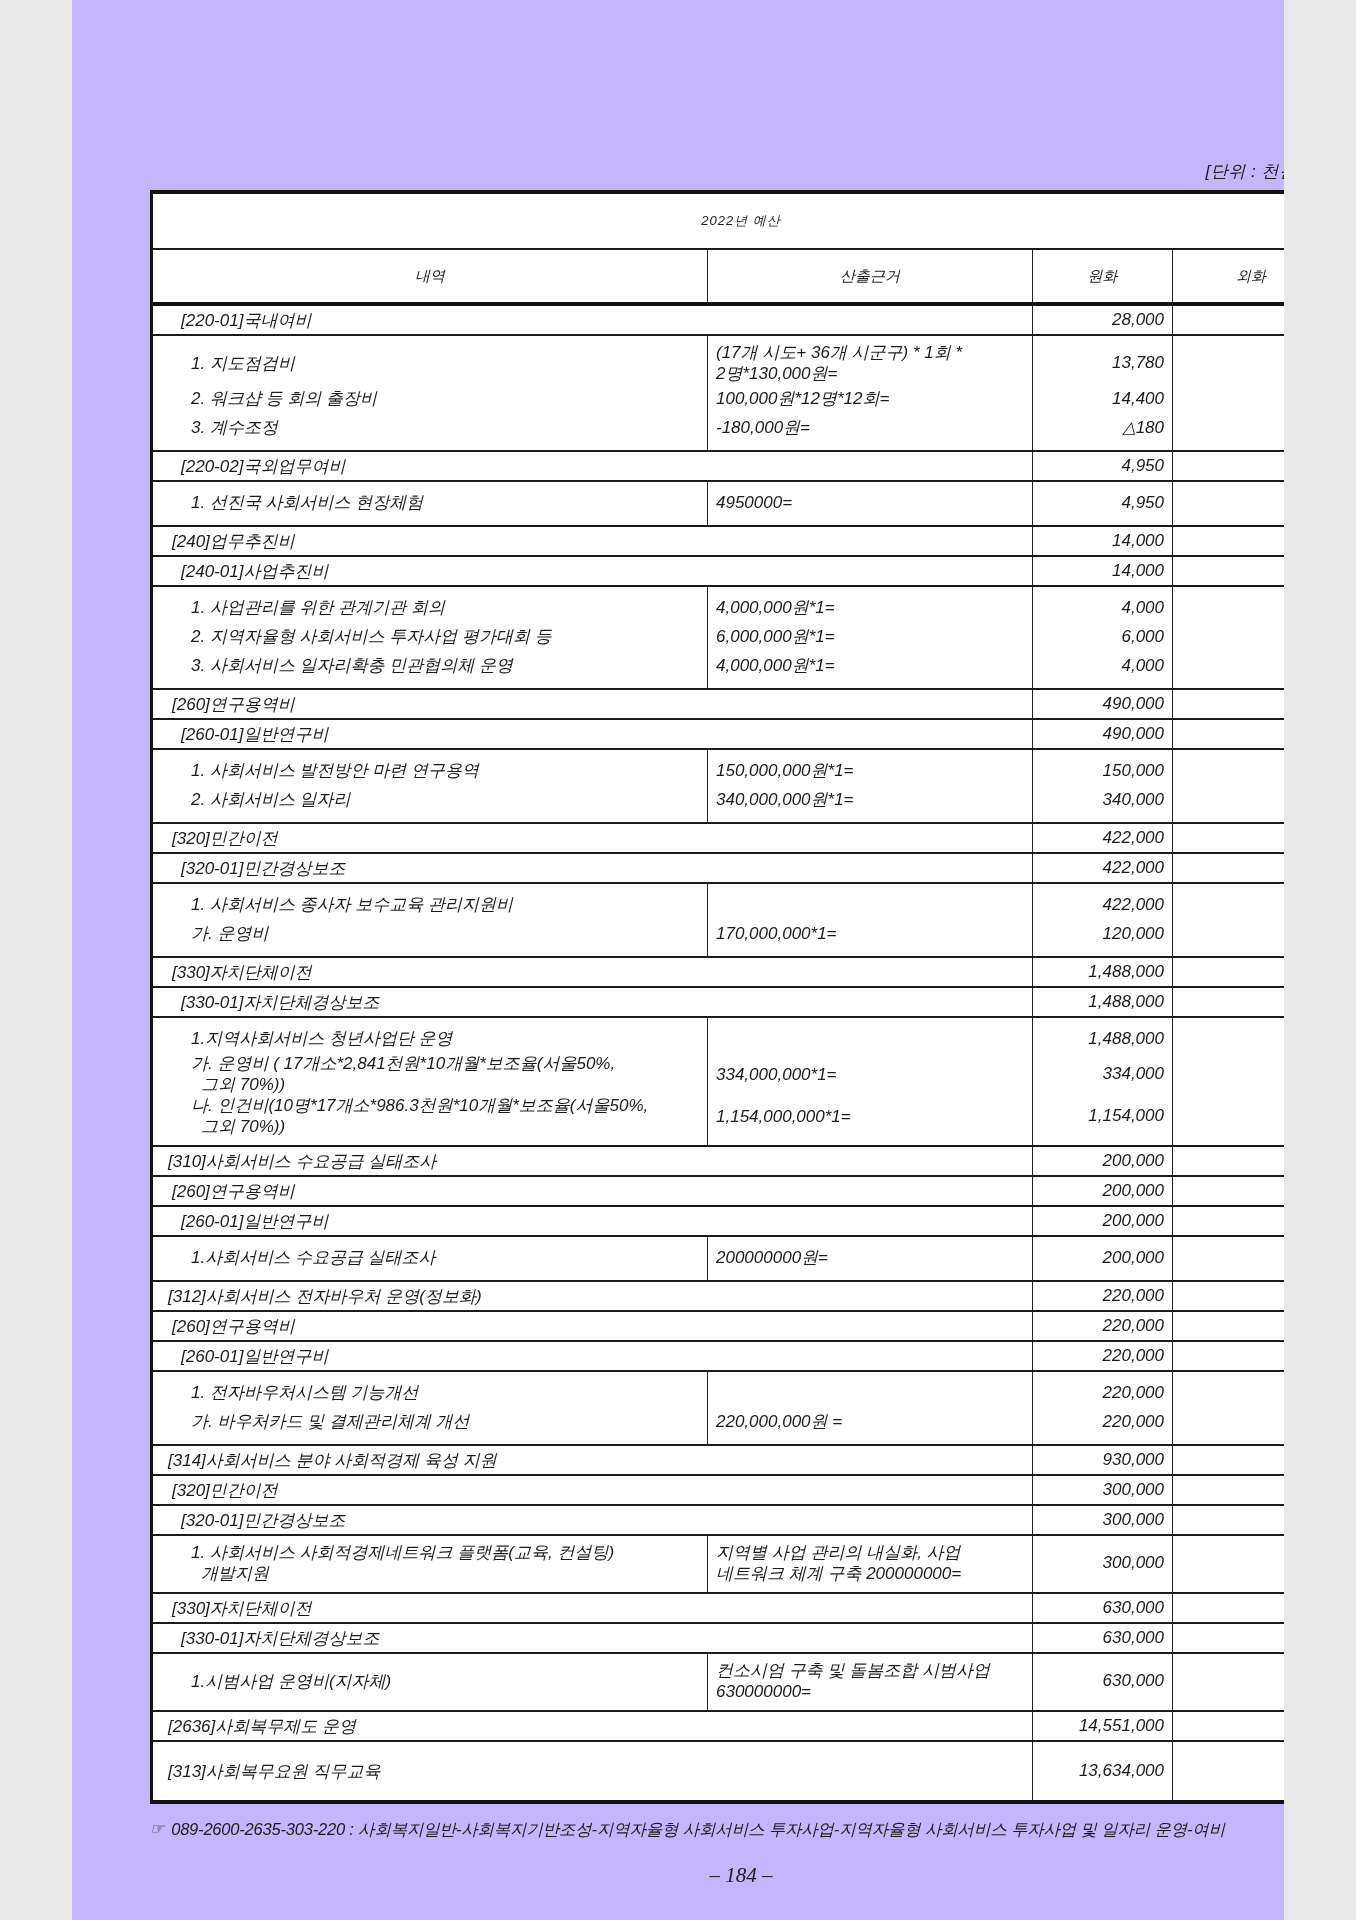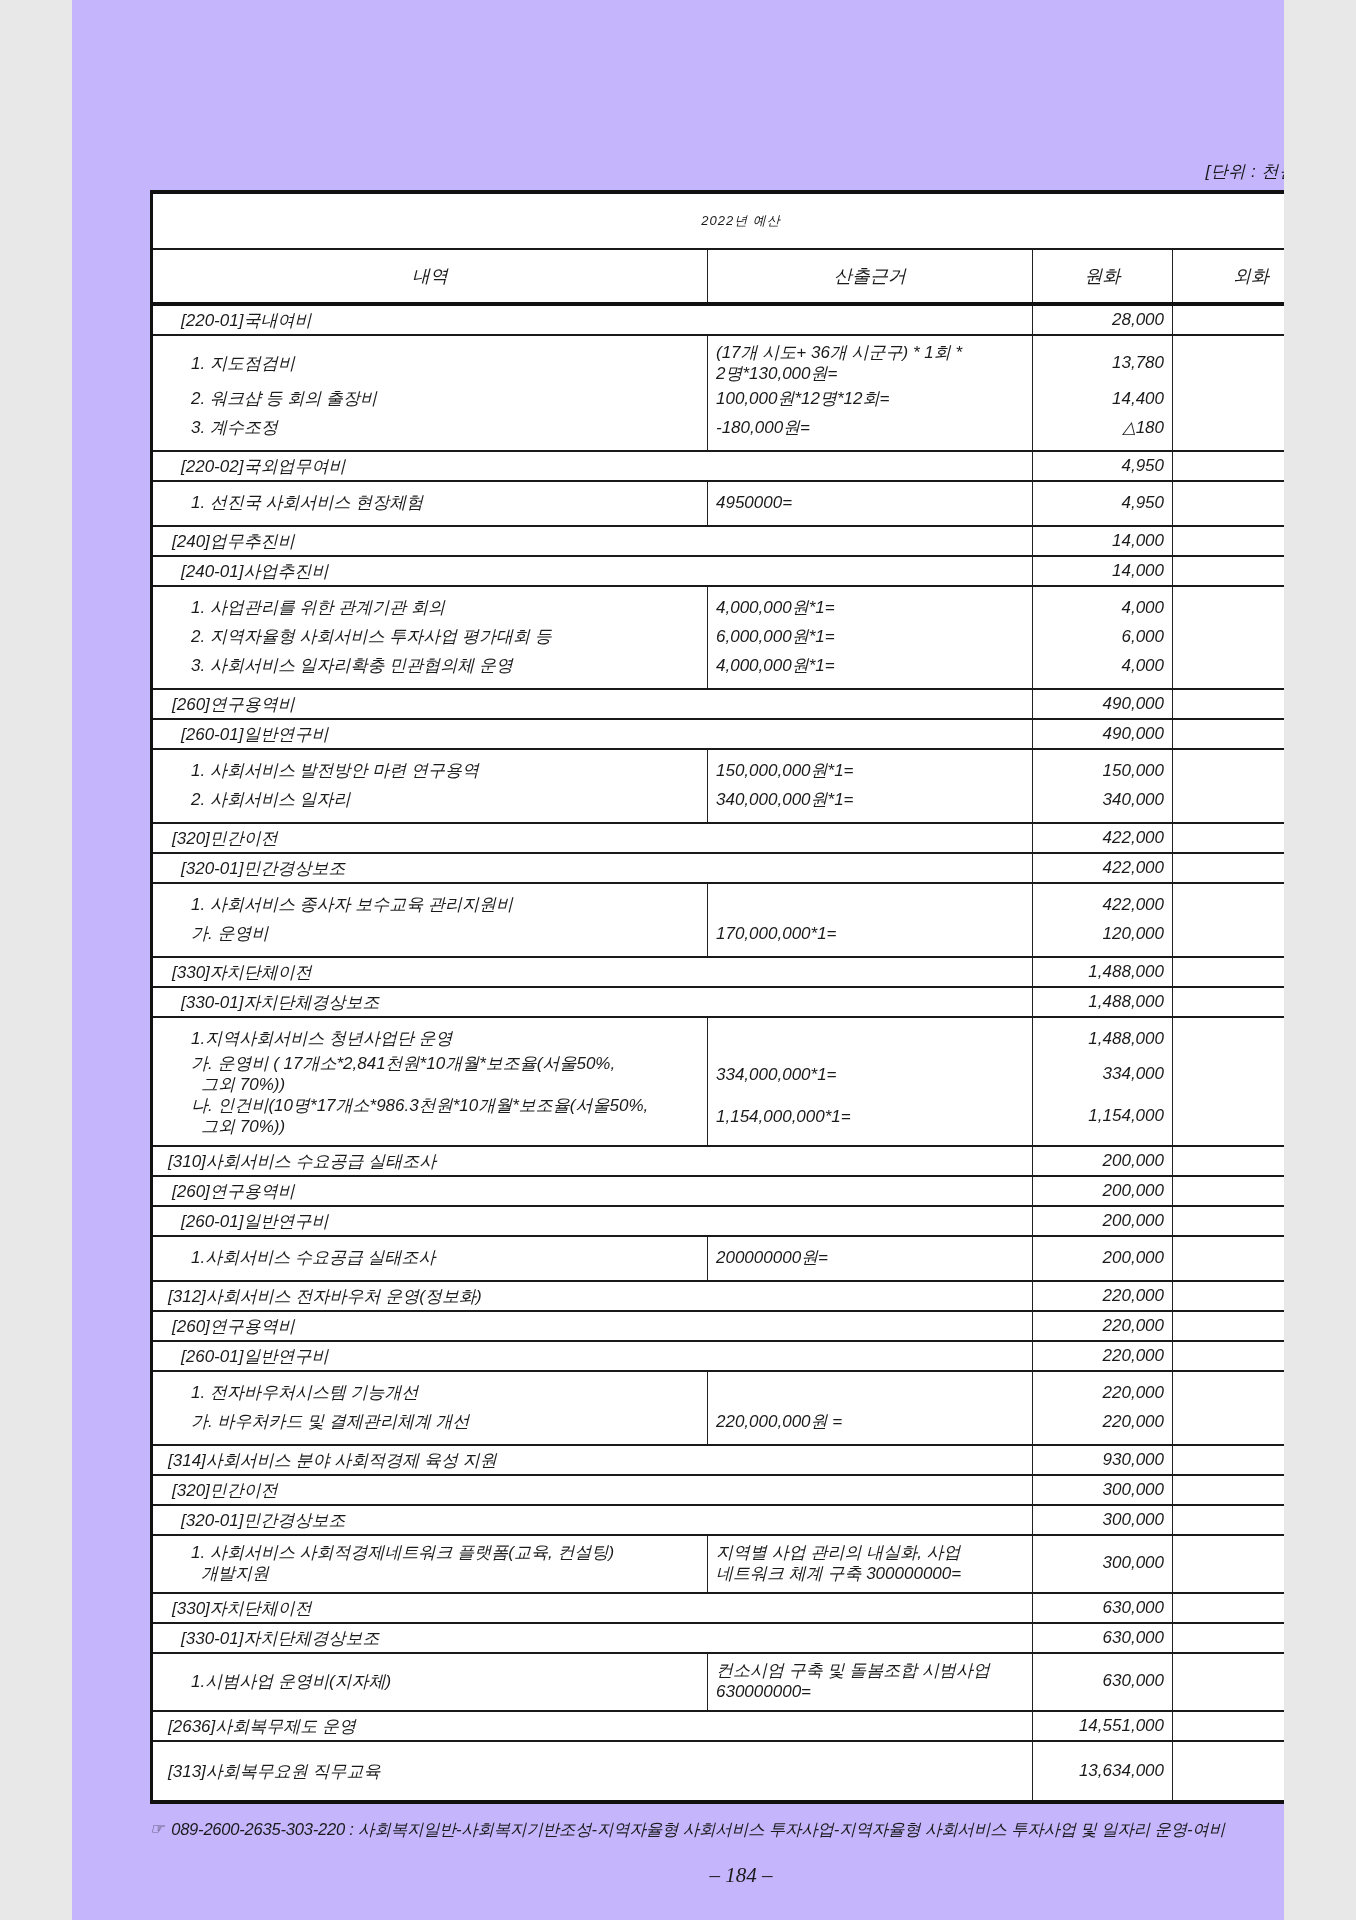--- a/index.html
+++ b/index.html
@@ -19,21 +19,21 @@
   .t-title {
     min-height:54px; display:flex; align-items:center; justify-content:center;
     font-size:13px; letter-spacing:1px; border-bottom:2px solid #1a1a1a;
   }
   .t-header {
     display:grid; grid-template-columns:554px 325px 140px auto;
     border-bottom:4px solid #111;
   }
   .t-header .hcell {
     min-height:52px; display:flex; align-items:center; justify-content:center;
-    font-size:18px;
+    font-size:15px;
   }
   .t-header .hcell + .hcell { border-left:1px solid #222; }
 
   .row { border-bottom:2px solid #1a1a1a; }
   .row:last-child { border-bottom:none; }
 
   .s-row { display:grid; grid-template-columns:879px 140px auto; }
   .b-line { display:grid; grid-template-columns:554px 325px 140px auto; }
 
   .cell { display:flex; flex-direction:column; justify-content:center; font-size:17px; }
@@ -362,21 +362,21 @@
             <div class="cell c-fx"></div>
           </div>
           <div class="row b-row">
             <div class="b-line">
               <div class="cell c-label">
                 <div class="lbl-line">1. 사회서비스 사회적경제네트워크 플랫폼(교육, 컨설팅)</div>
                 <div class="lbl-line cont">개발지원</div>
               </div>
               <div class="cell c-calc">
                 <div class="calc-line">지역별 사업 관리의 내실화, 사업</div>
-                <div class="calc-line">네트워크 체계 구축 300000000=</div>
+                <div class="calc-line">네트워크 체계 구축 200000000=</div>
               </div>
               <div class="cell c-won">300,000</div>
               <div class="cell c-fx"></div>
             </div>
           </div>
           <div class="row s-row">
             <div class="cell s-label lv-group">[330]자치단체이전</div>
             <div class="cell c-won">630,000</div>
             <div class="cell c-fx"></div>
           </div>

